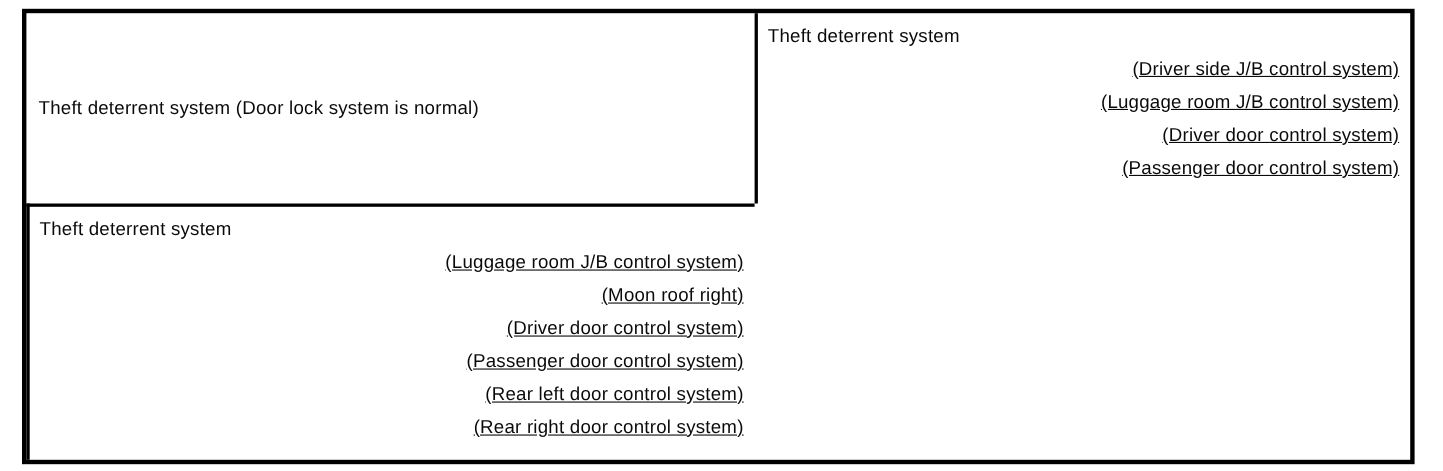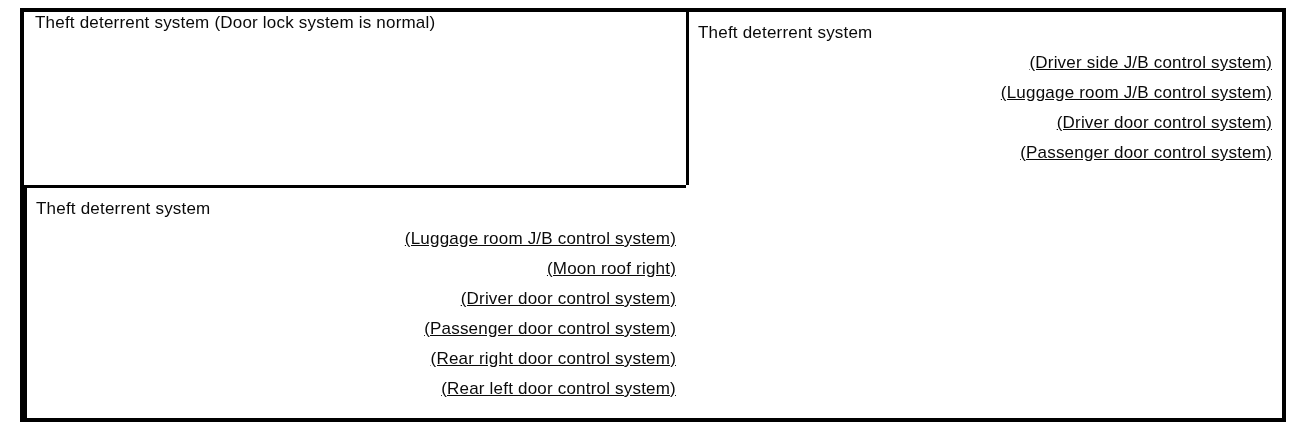--- a/index.html
+++ b/index.html
@@ -34,20 +34,21 @@
     overflow: hidden;
   }
   .right-cell {
     border-left: 3px solid #000000;
   }
   .row2 {
     border-top: 3px solid #000000;
   }
   .left-cell {
     display: flex;
+    align-items: center;
     padding-left: 11px;
     padding-right: 8px;
   }
   .left-cell .left-text {
     font-size: 17px;
     letter-spacing: 0.2px;
     line-height: 22px;
   }
   .right-cell {
     padding: 6px 10px 6px 9px;
@@ -84,18 +85,18 @@
       <div class="line sub">(Passenger door control system)</div>
     </div>
 
 
     <div class="cell right-cell row2">
       <div class="line heading">Theft deterrent system</div>
       <div class="line sub">(Luggage room J/B control system)</div>
       <div class="line sub">(Moon roof right)</div>
       <div class="line sub">(Driver door control system)</div>
       <div class="line sub">(Passenger door control system)</div>
+      <div class="line sub">(Rear left door control system)</div>
       <div class="line sub">(Rear right door control system)</div>
-      <div class="line sub">(Rear left door control system)</div>
     </div>
 
   </div>
 </div>
 
 </body></html>

